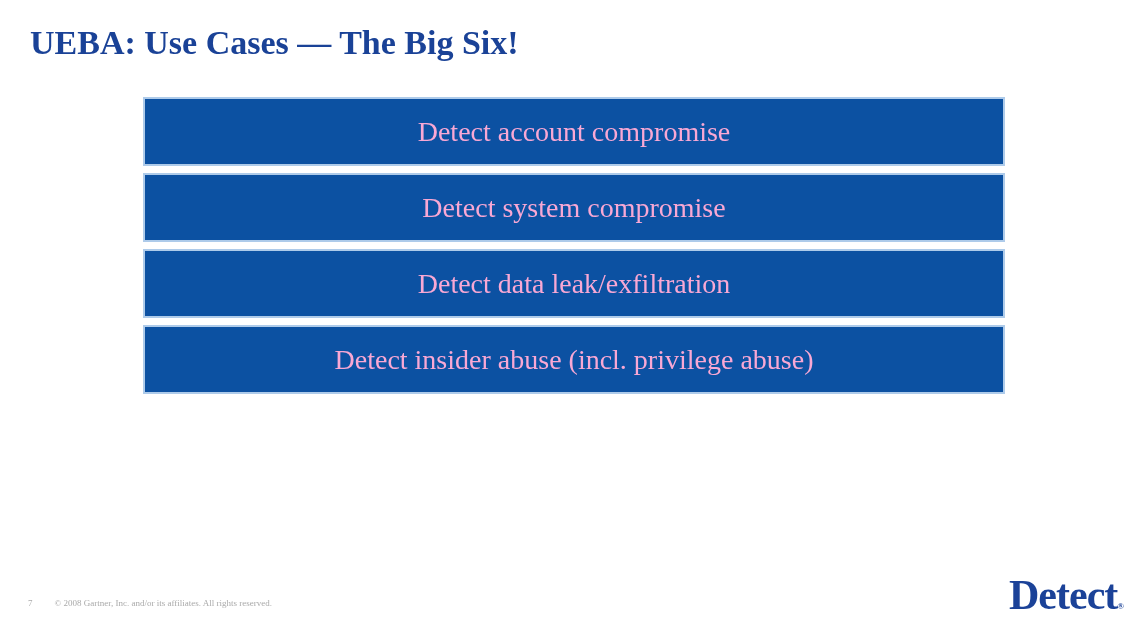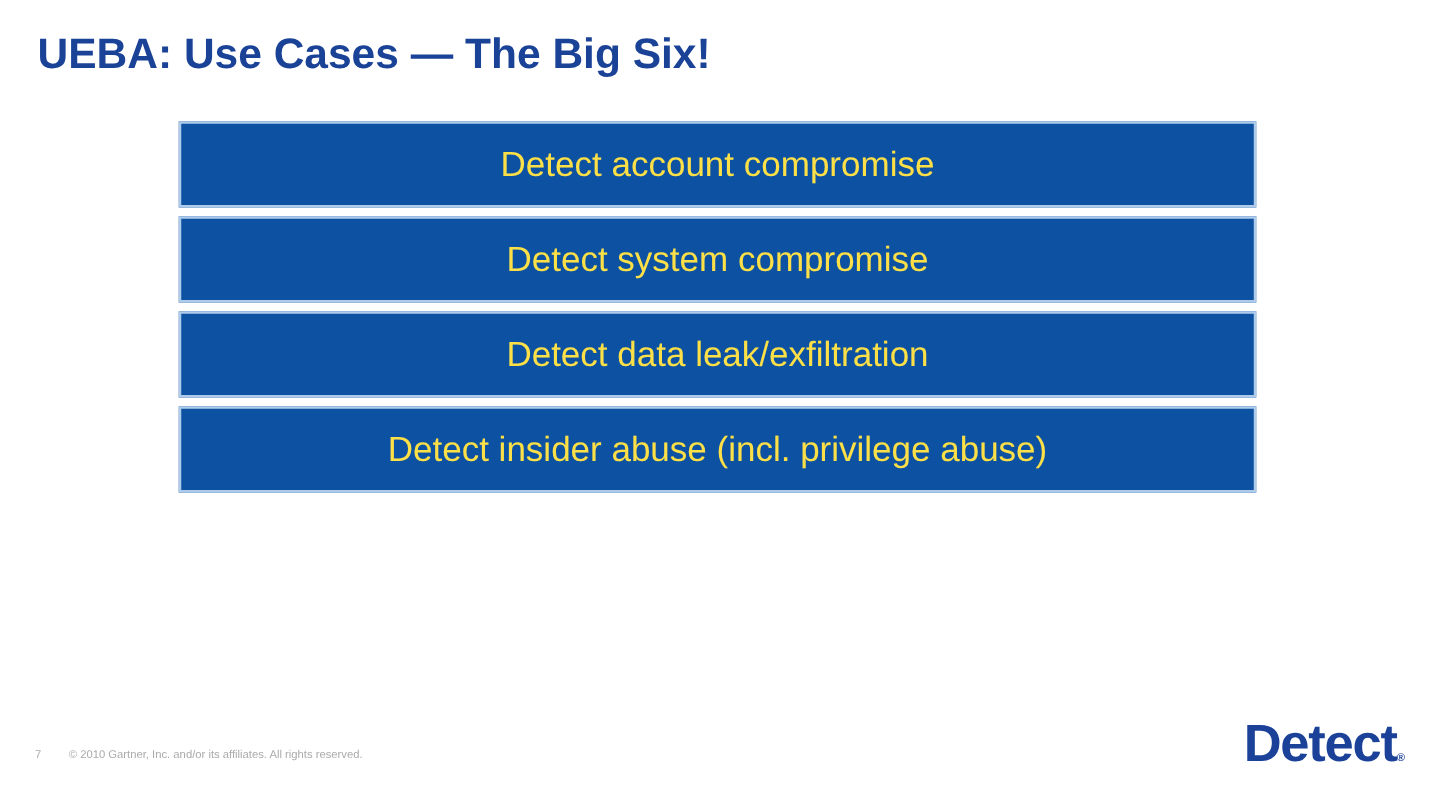--- a/index.html
+++ b/index.html
@@ -6,21 +6,21 @@
     margin: 0;
     padding: 0;
     background: #ffffff;
   }
   .slide {
     position: relative;
     width: 1148px;
     height: 644px;
     background: #ffffff;
     overflow: hidden;
-    font-family: Liberation Sans, sans-serif;
+    font-family: Liberation Serif, serif;
   }
   .slide-title {
     position: absolute;
     left: 30px;
     top: 24px;
     font-size: 34px;
     font-weight: bold;
     color: #1a4297;
     white-space: nowrap;
   }
@@ -32,21 +32,21 @@
   }
   .bar {
     box-sizing: border-box;
     height: 69px;
     margin-bottom: 7px;
     background: #0c51a2;
     border: 2px solid #aecbea;
     display: flex;
     align-items: center;
     justify-content: center;
-    color: #fde047;
+    color: #f9a8d4;
     font-size: 28px;
     font-weight: normal;
     white-space: nowrap;
   }
   .footer {
     position: absolute;
     left: 28px;
     bottom: 36px;
     display: flex;
     align-items: baseline;
@@ -83,20 +83,20 @@
 
   <div class="bars">
     <div class="bar">Detect account compromise</div>
     <div class="bar">Detect system compromise</div>
     <div class="bar">Detect data leak/exfiltration</div>
     <div class="bar">Detect insider abuse (incl. privilege abuse)</div>
   </div>
 
   <div class="footer">
     <span class="page-number">7</span>
-    <span class="copyright">© 2010 Gartner, Inc. and/or its affiliates. All rights reserved.</span>
+    <span class="copyright">© 2008 Gartner, Inc. and/or its affiliates. All rights reserved.</span>
   </div>
 
   <div class="logo">
     <span>Detect</span><span class="reg">®</span>
   </div>
 
 </div>
 
 </body></html>

